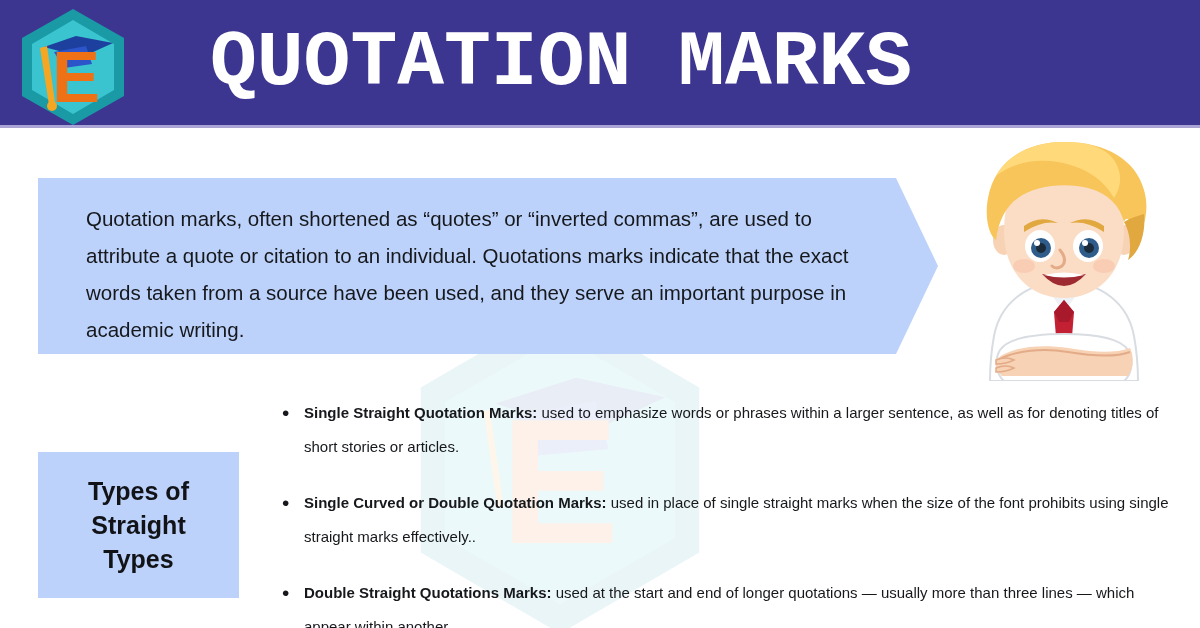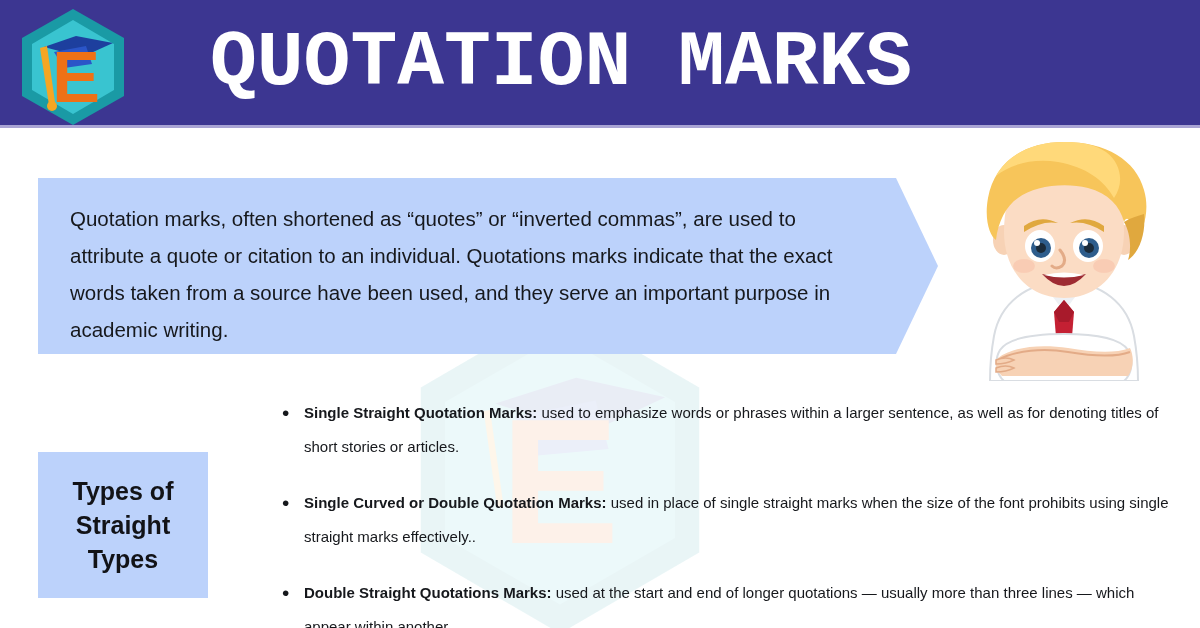--- a/index.html
+++ b/index.html
@@ -73,21 +73,21 @@
   .intro-box {
     position: absolute;
     left: 38px;
     top: 178px;
     width: 900px;
     height: 176px;
     background: #bcd2fb;
     -webkit-clip-path: polygon(0 0, 858px 0, 900px 88px, 858px 176px, 0 176px);
     clip-path: polygon(0 0, 858px 0, 900px 88px, 858px 176px, 0 176px);
     box-sizing: border-box;
-    padding: 22px 70px 22px 32px;
+    padding: 22px 70px 22px 48px;
   }
   .intro-text {
     color: #16181c;
     font-size: 20.5px;
     line-height: 37px;
     font-family: "Liberation Sans", sans-serif;
   }
 
   
   .boy {
@@ -96,21 +96,21 @@
     top: 136px;
     width: 252px;
     height: 245px;
   }
 
   
   .types-box {
     position: absolute;
     left: 38px;
     top: 452px;
-    width: 170px;
+    width: 201px;
     height: 146px;
     background: #bcd2fb;
     display: flex;
     align-items: center;
     justify-content: center;
     text-align: center;
   }
   .types-text {
     color: #121317;
     font-size: 25px;

